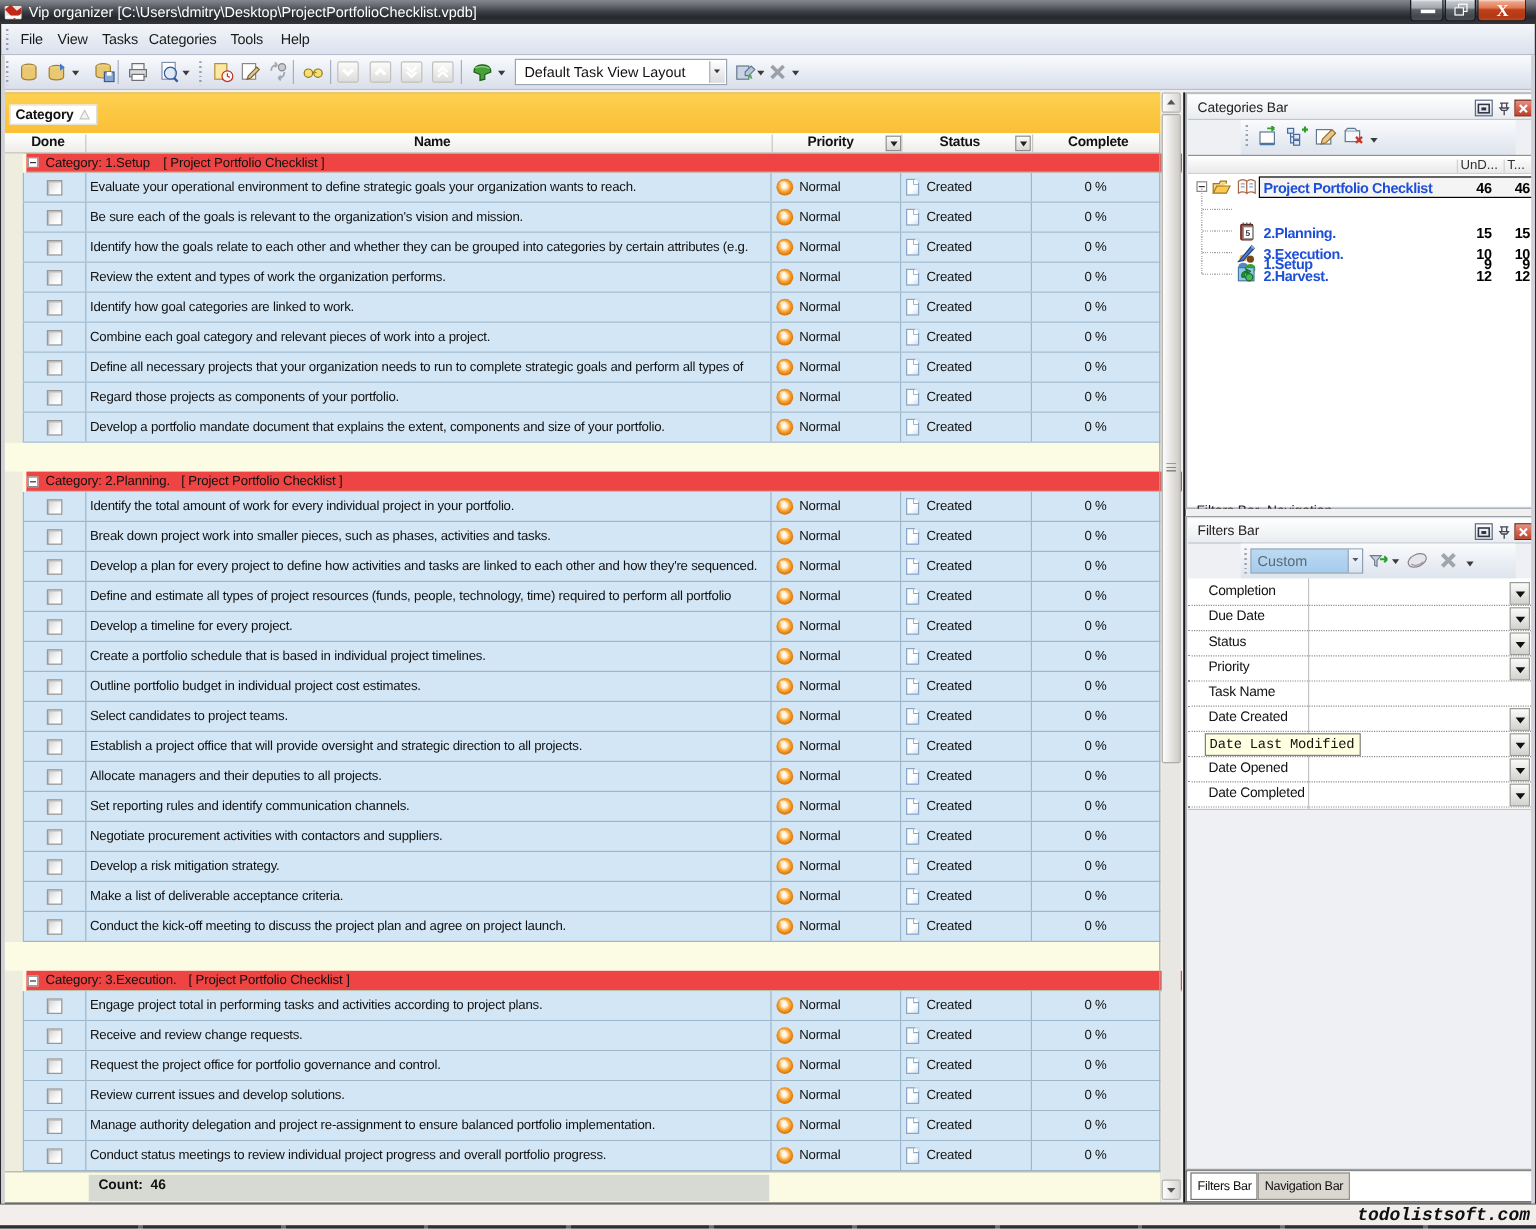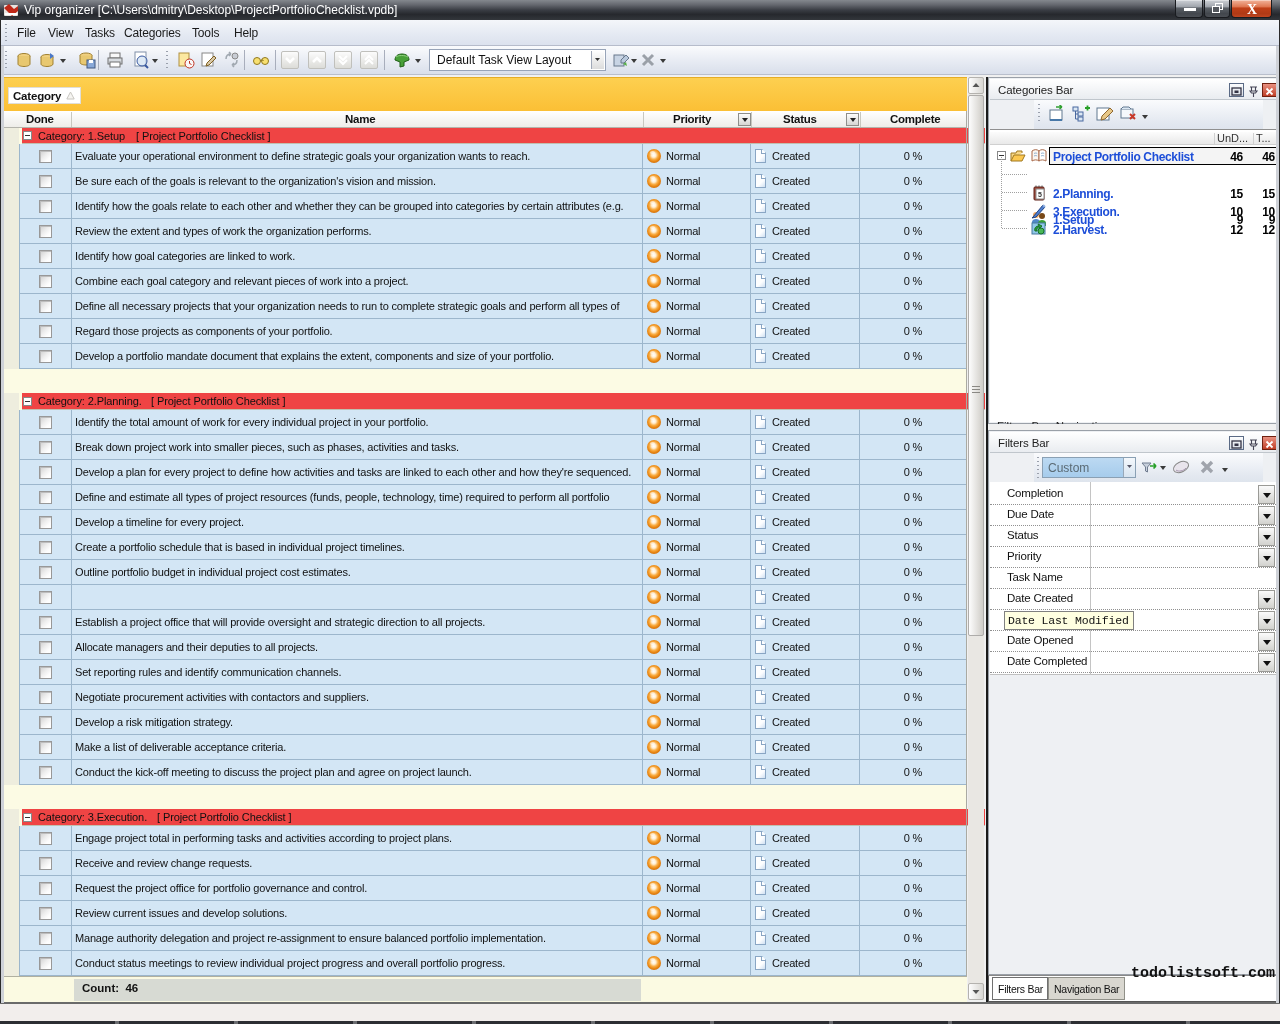--- a/index.html
+++ b/index.html
@@ -88,21 +88,21 @@
 .ftip{position:absolute;left:14px;top:1px;height:19px;background:#ffffe1;border:1px solid #808080;font-size:11.5px;letter-spacing:-0.2px;color:#111;padding:2px 4px 0 3px;z-index:5;}
 .fdd{position:absolute;right:1px;width:17px;height:19px;background:linear-gradient(#fbfbfb,#d2d2ce);border:1px solid #9a9a96;}
 .arr9{position:absolute;left:4px;top:7px;width:0;height:0;border-left:4px solid transparent;border-right:4px solid transparent;border-top:5px solid #111;}
 #flsep{position:absolute;left:100px;top:51px;width:1px;height:193px;background:#c4c4c4;}
 
 #tabstrip{position:absolute;left:988px;top:975px;width:290px;height:27px;background:#fff;border:1px solid #555;border-top:1px solid #888;}
 .tab{position:absolute;top:1px;height:23px;font-size:10.5px;letter-spacing:-0.25px;color:#111;border:1px solid #808080;white-space:nowrap;overflow:hidden;}
 
 #botline{position:absolute;left:0;top:1002px;width:1280px;height:2px;background:#6a6a6a;}
 #botstrip{position:absolute;left:0;top:1004px;width:1280px;height:17px;background:#f2eeec;}
-#branding{position:absolute;right:5px;top:965px;font-family:"Liberation Mono",monospace;font-size:15px;font-weight:bold;color:#111;}
+#branding{position:absolute;right:5px;top:1005px;font-family:"Liberation Mono",monospace;font-size:15px;font-weight:bold;color:#111;font-style:italic;}
 #taskbar{position:absolute;left:0;top:1021px;width:1280px;height:3px;background:repeating-linear-gradient(90deg,#2c2e33 0 115px,#6a6c70 115px 119px);}
 
 #lborder{position:absolute;left:0;top:20px;width:1px;height:983px;background:#2a2a2a;}
 #lborder2{position:absolute;left:1px;top:46px;width:3px;height:957px;background:#cfd2d8;}
 #rborder{position:absolute;left:1279px;top:20px;width:1px;height:983px;background:#2a2a2a;}
 #rborder2{position:absolute;left:1276px;top:46px;width:3px;height:957px;background:#cfd2d8;}
 </style></head><body>
 <div id="titlebar">
  <svg class="abs" style="left:3px;top:2px" width="16" height="16" viewBox="0 0 16 16">
       <rect x="1" y="3" width="14" height="11" rx="1" fill="#e8e4e0"></rect>
@@ -477,20 +477,21 @@
 <div class="rt" style="left:753px;">Created</div>
 <div class="rt" style="left:841px;width:106px;text-align:center;">0 %</div>
 <div class="vsep" style="left:0;"></div>
 <div class="vsep" style="left:52px;"></div>
 <div class="vsep" style="left:623px;"></div>
 <div class="vsep" style="left:731px;"></div>
 <div class="vsep" style="left:840px;"></div>
 </div>
 <div class="trow" style="top:457px;height:25px;">
 <div class="cb" style="left:20px;"></div>
+<div class="rt" style="left:56px;width:563px;">Select candidates to project teams.</div>
 <div class="pri" style="left:628px;"></div>
 <div class="rt" style="left:647px;">Normal</div>
 <div class="pagei" style="left:736px;"></div>
 <div class="rt" style="left:753px;">Created</div>
 <div class="rt" style="left:841px;width:106px;text-align:center;">0 %</div>
 <div class="vsep" style="left:0;"></div>
 <div class="vsep" style="left:52px;"></div>
 <div class="vsep" style="left:623px;"></div>
 <div class="vsep" style="left:731px;"></div>
 <div class="vsep" style="left:840px;"></div>

